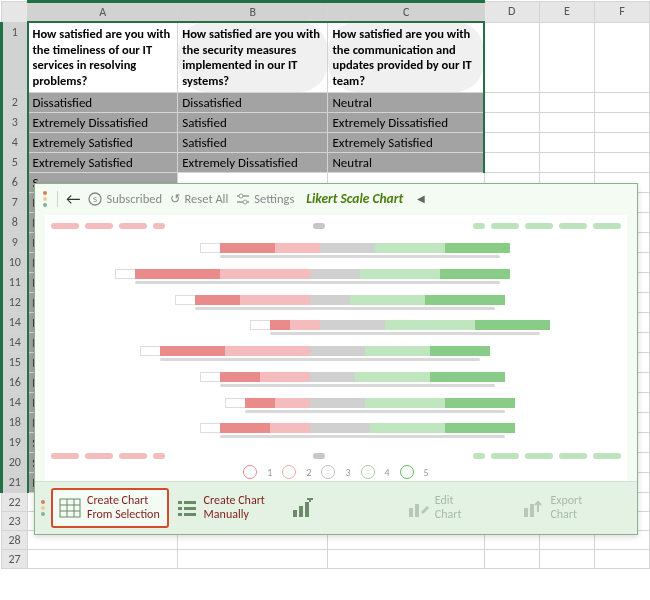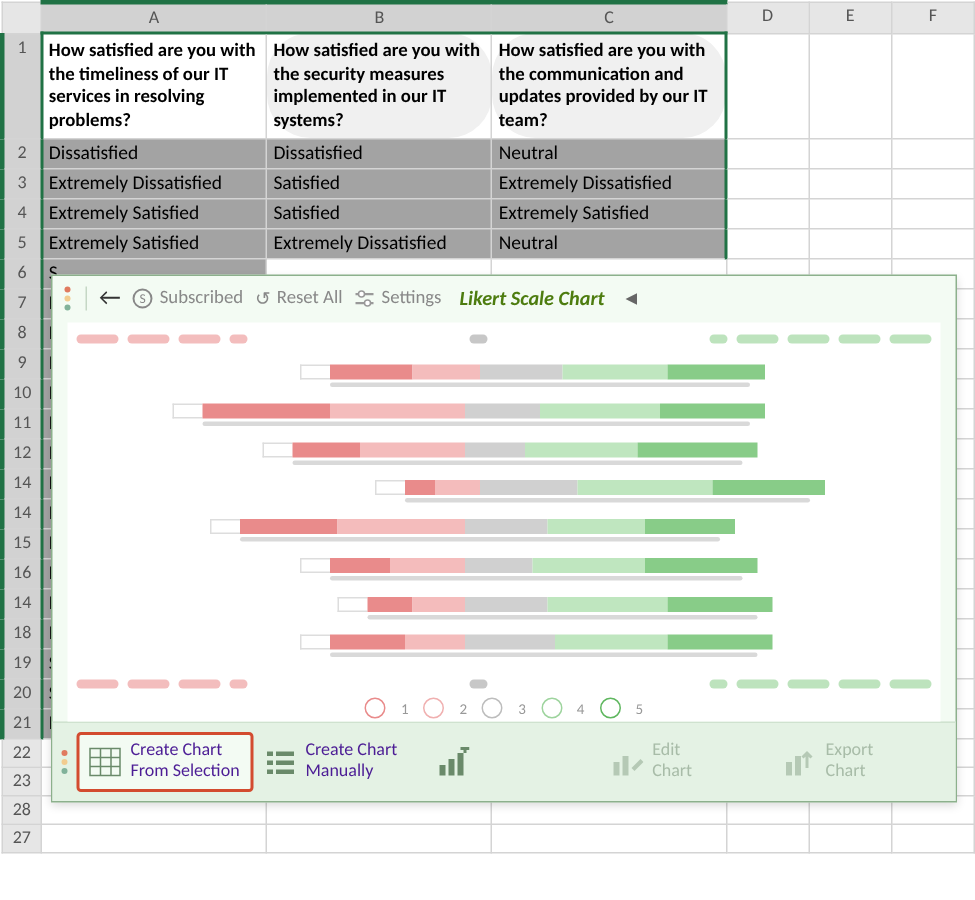--- a/index.html
+++ b/index.html
@@ -169,21 +169,21 @@
   }
   .pane-bottom .dots {
     display: flex; flex-direction: column; gap:2px; margin-right:6px;
   }
   .pane-bottom .dots span { width:4px; height:4px; border-radius:50%; }
   .pbtn {
     flex:1 1 0;
     display:flex; align-items:center; gap:6px;
     padding:4px 6px;
     font-size:12px; line-height:1.15;
-    color:#4c1d95;
+    color:#7f1d1d;
     border:1px solid transparent;
     border-radius:3px;
     cursor:default;
   }
   .pbtn.highlight { border:2px solid #d34b2f; background:#f3fbf3; }
   .pbtn.disabled { color:#a8bca8; }
   .pbtn .ico { width:22px; height:22px; display:flex; align-items:center; justify-content:center; color:#6a8a6a; }
   .pbtn .lbl { display:flex; flex-direction:column; }
   svg { display:block; }
 </style>

